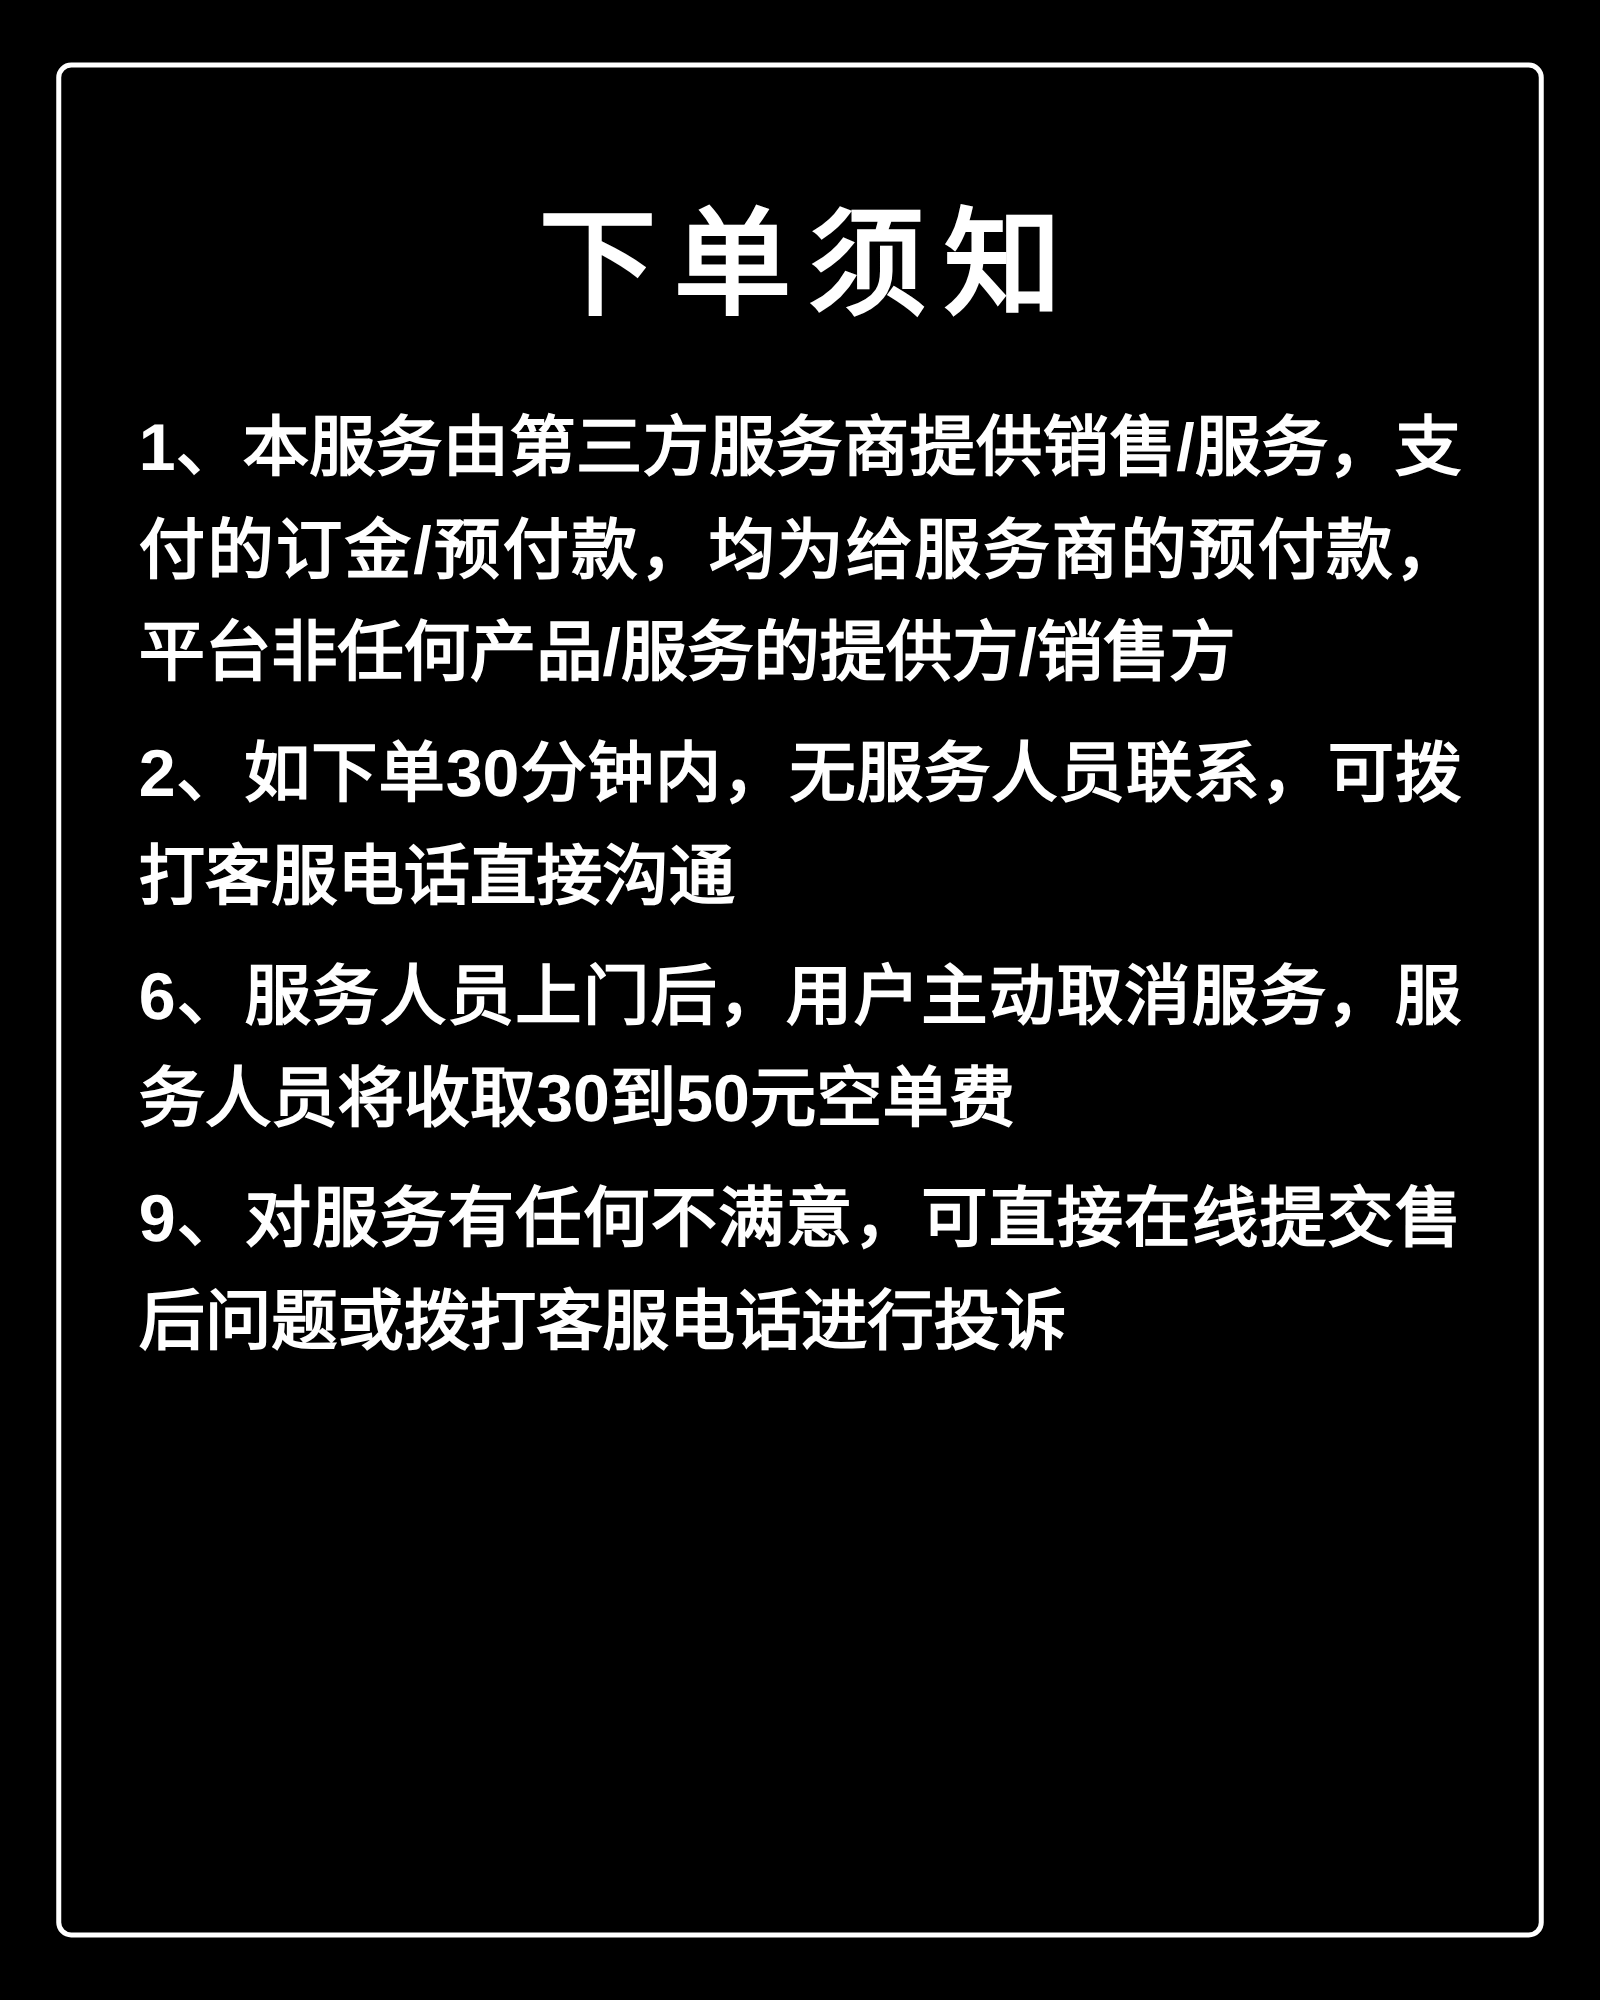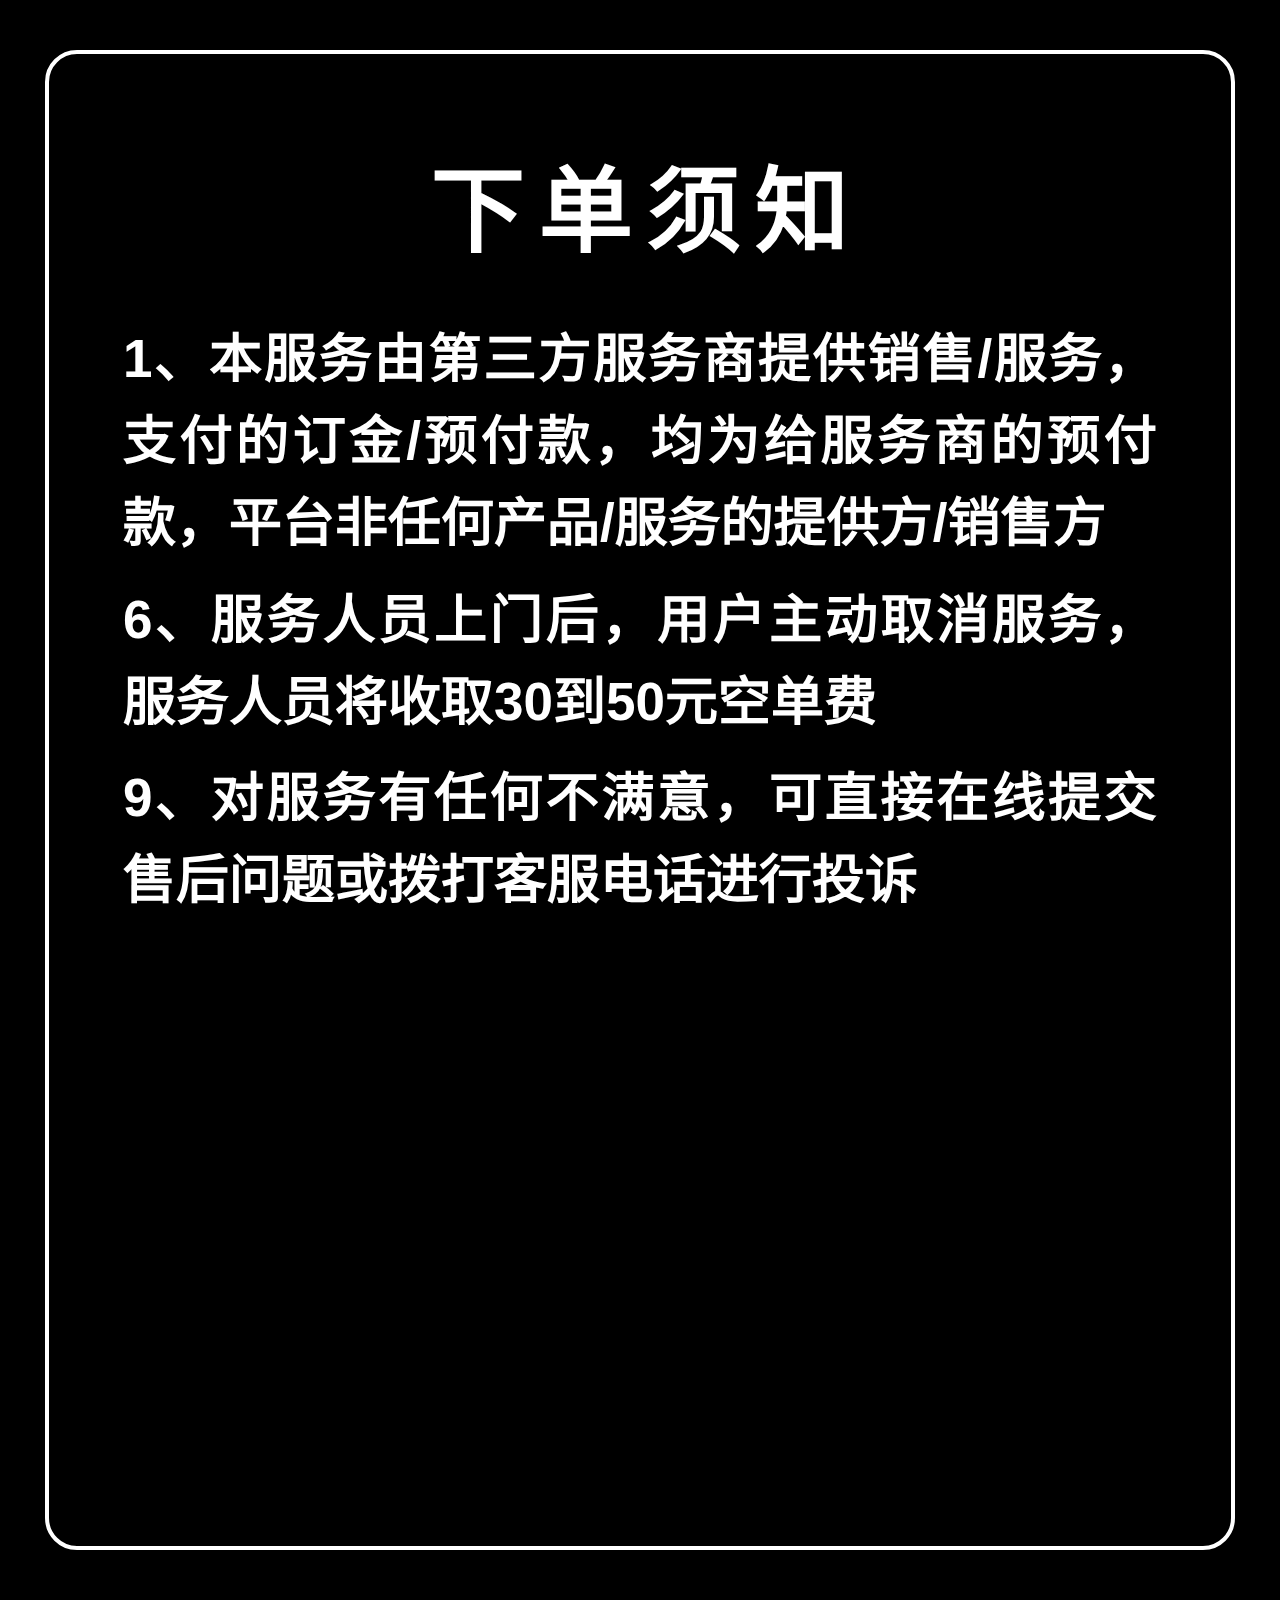--- a/index.html
+++ b/index.html
@@ -20,36 +20,36 @@
     background: #000000;
     box-sizing: border-box;
     padding: 50px 45px;
   }
   .frame {
     position: relative;
     width: 100%;
     height: 100%;
     box-sizing: border-box;
     border: 4px solid #ffffff;
-    border-radius: 32px;
+    border-radius: 12px;
     padding: 60px 58px 40px 58px;
   }
   .title {
     color: #ffffff;
     font-size: 94px;
     font-weight: bold;
     letter-spacing: 14px;
     text-align: center;
     line-height: 1.15;
     margin: 44px 0 52px 0;
     text-indent: 14px;
     white-space: nowrap;
   }
   .list {
-    margin: 16px;
+    margin: 4px;
     padding: 0;
     list-style: none;
   }
   .list-item {
     color: #ffffff;
     font-size: 53px;
     font-weight: bold;
     line-height: 1.55;
     letter-spacing: 0px;
     margin: 0 0 14px 0;
@@ -58,17 +58,18 @@
   }
 </style>
 </head>
 <body>
 
 <div class="poster">
   <div class="frame">
     <h1 class="title">下单须知</h1>
     <ul class="list">
       <li class="list-item">1、本服务由第三方服务商提供销售/服务，支付的订金/预付款，均为给服务商的预付款，平台非任何产品/服务的提供方/销售方</li>
+      <li class="list-item">2、如下单30分钟内，无服务人员联系，可拨打客服电话直接沟通</li>
       <li class="list-item">6、服务人员上门后，用户主动取消服务，服务人员将收取30到50元空单费</li>
       <li class="list-item">9、对服务有任何不满意，可直接在线提交售后问题或拨打客服电话进行投诉</li>
     </ul>
   </div>
 </div>
 
 </body></html>

